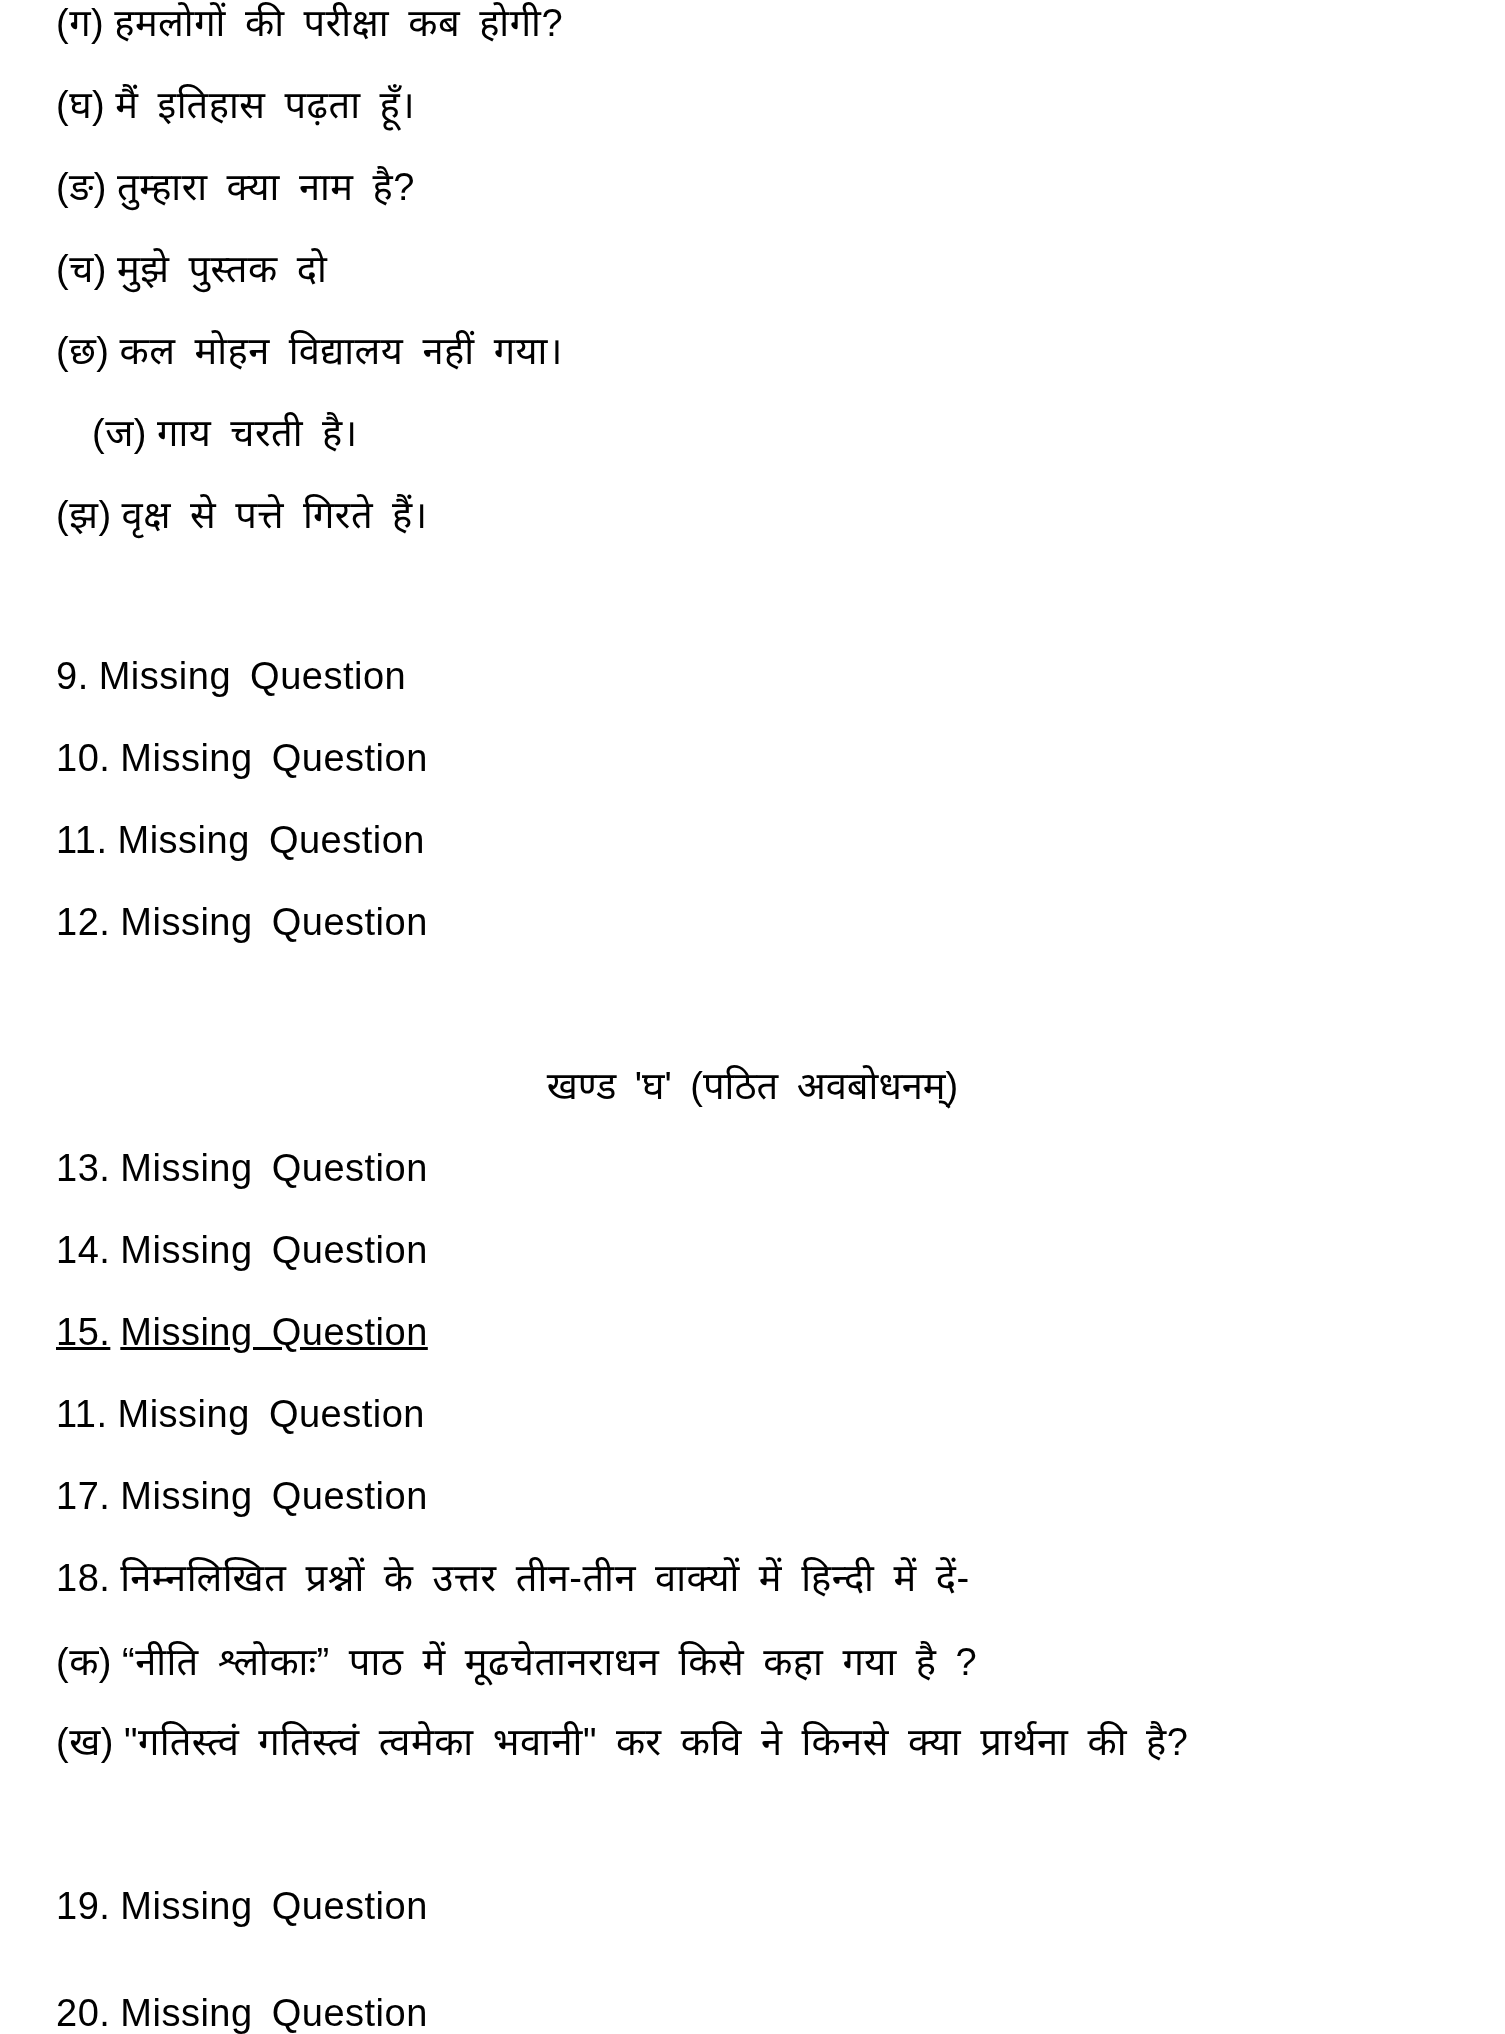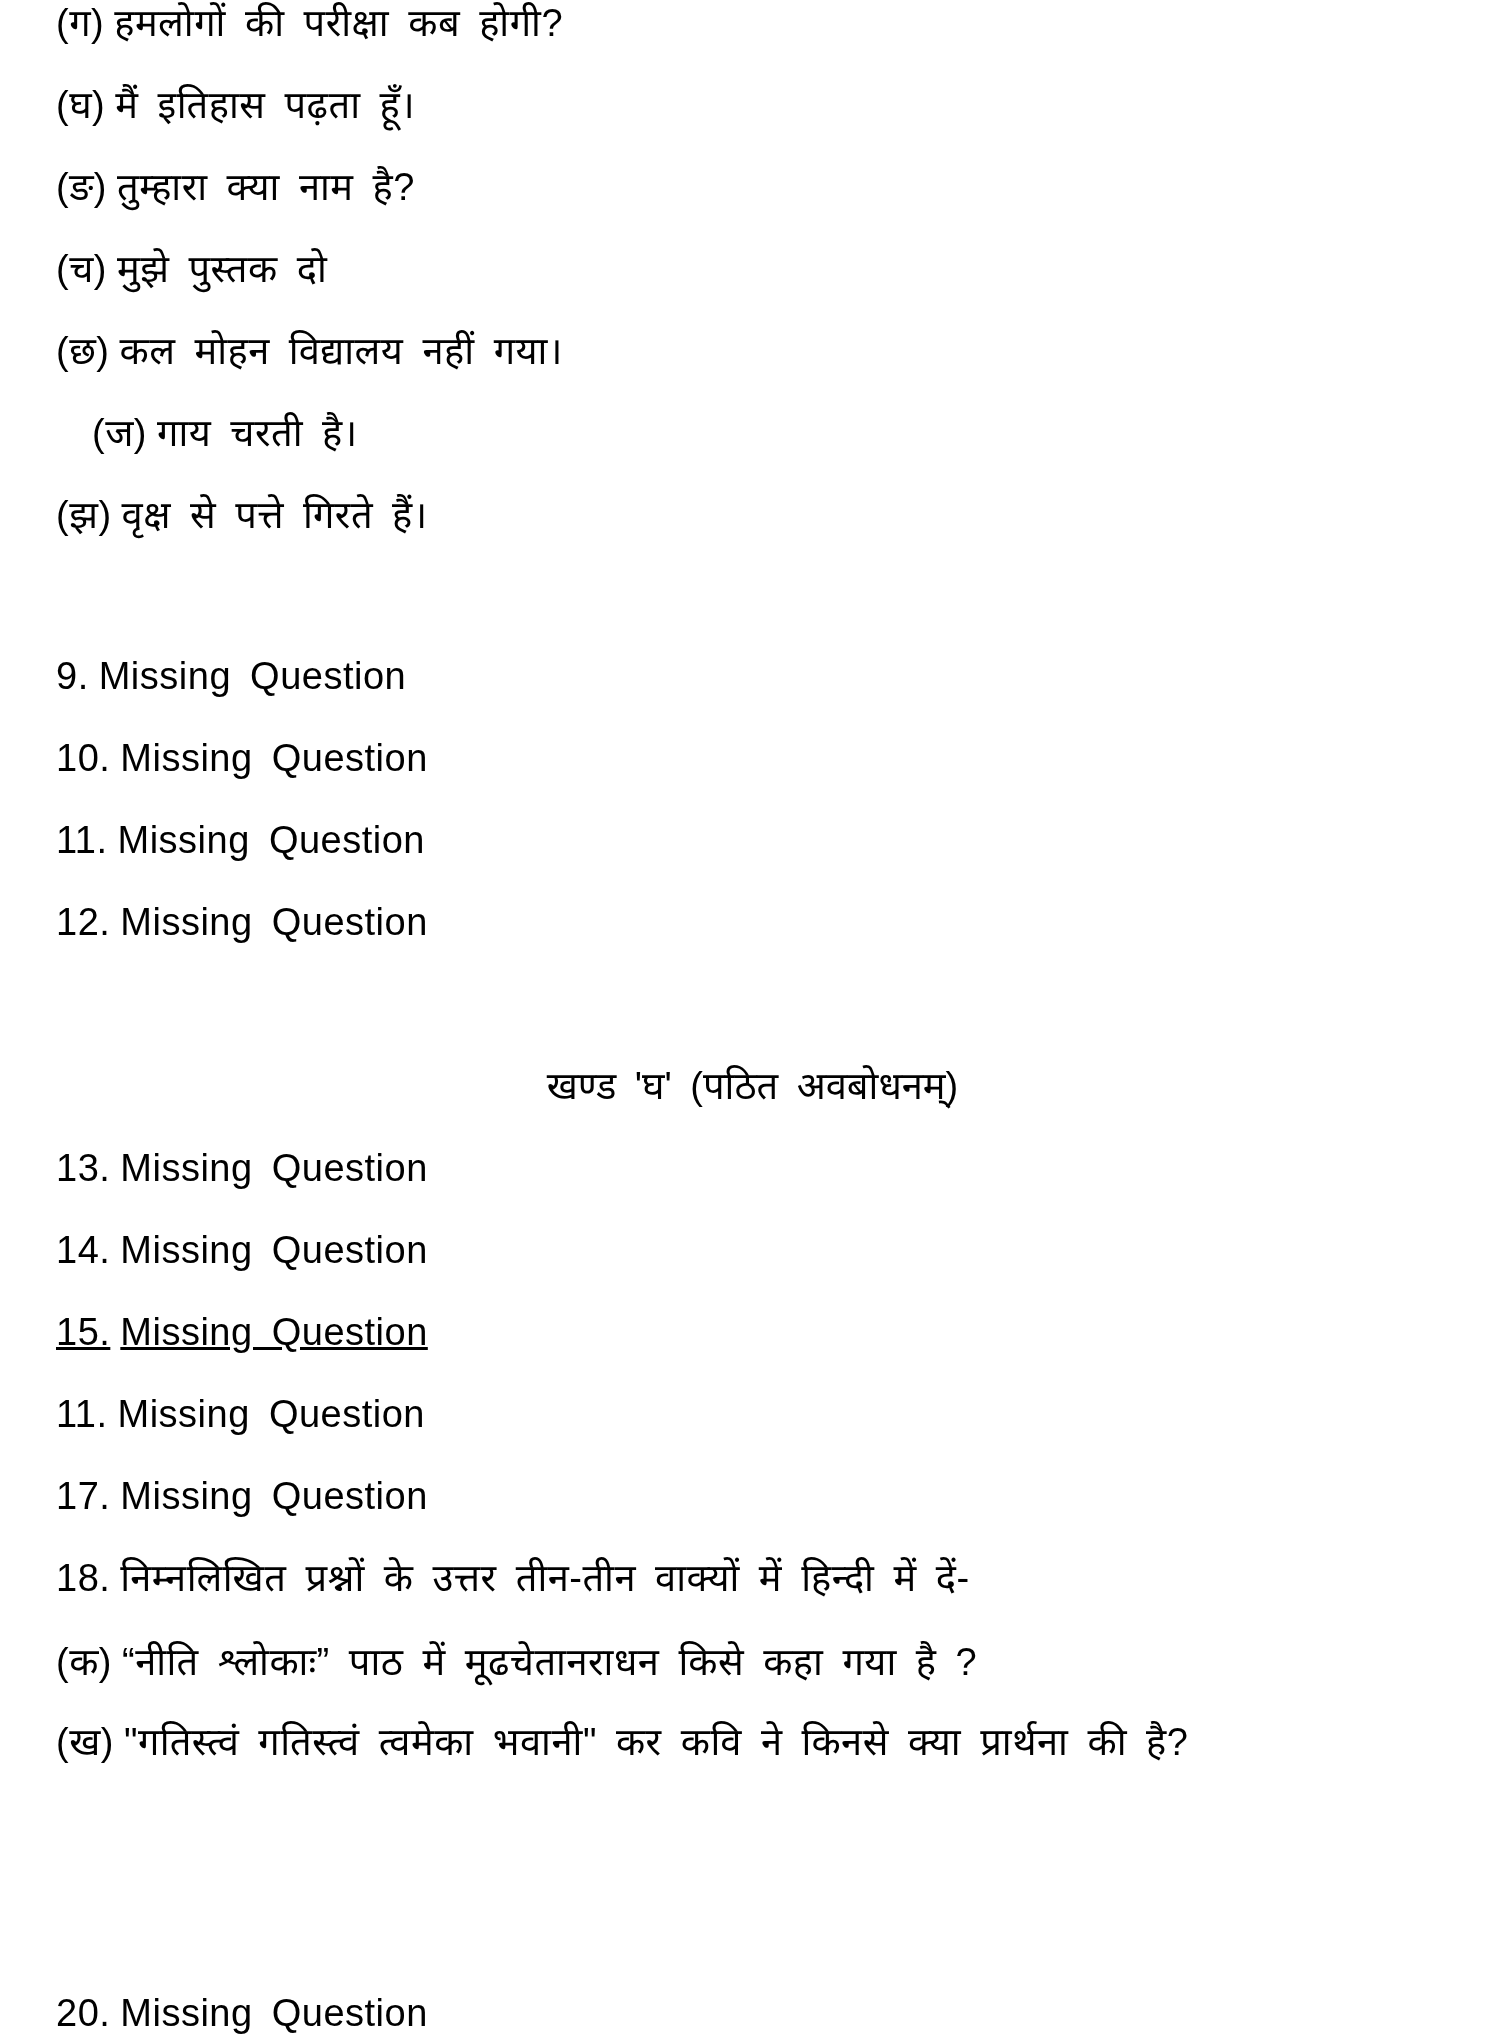--- a/index.html
+++ b/index.html
@@ -106,17 +106,20 @@
   <div class="line" style="top:1555px;">
     <span class="label">18.</span><span>निम्नलिखित प्रश्नों के उत्तर तीन-तीन वाक्यों में हिन्दी में दें-</span>
   </div>
   <div class="line" style="top:1639px;text-align:right;">
     <span class="label">(क)</span><span>“नीति श्लोकाः” पाठ में मूढचेतानराधन किसे कहा गया है ?</span>
   </div>
   <div class="line" style="top:1719px;">
     <span class="label">(ख)</span><span>"गतिस्त्वं गतिस्त्वं त्वमेका भवानी" कर कवि ने किनसे क्या प्रार्थना की है?</span>
   </div>
 
+  <div class="line" style="top:1883px;">
+    <span class="label">19.</span><span>Missing Question</span>
+  </div>
   <div class="line" style="top:1965px;margin-top:25px;">
     <span class="label">20.</span><span>Missing Question</span>
   </div>
 
 </div>
 
 </body></html>

